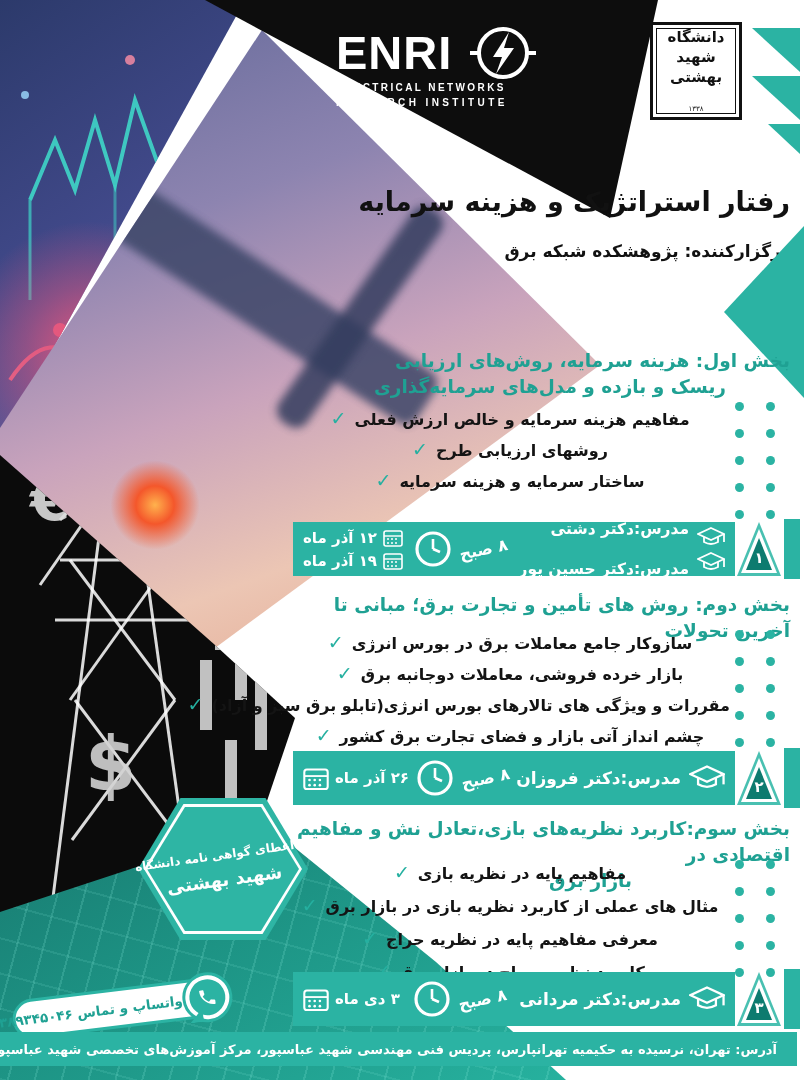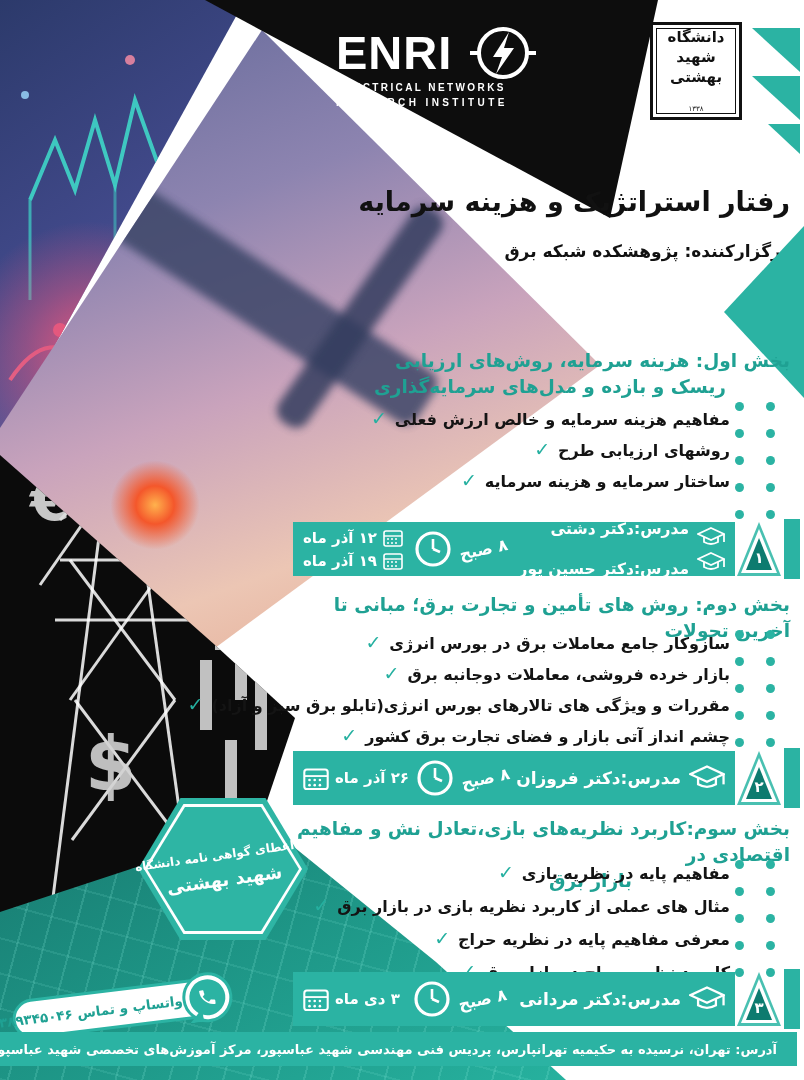--- a/index.html
+++ b/index.html
@@ -75,21 +75,21 @@
 
   
   .right-wedge { position:absolute; left:724px; top:226px; width:80px; height:172px;
     background:#2bb3a3; clip-path:polygon(100% 0, 0 50%, 100% 100%); }
 
   
   .sec-title { position:absolute; right:14px; left:280px; text-align:right; color:#1fa193;
     font-size:18.5px; font-weight:700; line-height:26px; }
   .sec-title .l2 { margin-right:64px; }
   .sec-title-3 .l2 { margin-right:158px; }
-  .items { position:absolute; left:290px; right:74px; text-align:right; direction:rtl; }
+  .items { position:absolute; left:290px; right:74px; text-align:center; direction:rtl; }
   .item { color:#141414; font-size:16px; font-weight:700; line-height:20px; margin-bottom:9px; white-space:nowrap; }
   .item .chk { color:#25b0a0; font-size:19px; margin-right:8px; font-weight:700; }
   .items-3 .item { margin-bottom:11px; }
 
   .dots-grid { position:absolute; right:29px; display:grid; grid-template-columns:repeat(2,9px);
     column-gap:22px; row-gap:18px; }
   .dots-grid i { width:9px; height:9px; border-radius:50%; background:#2bb3a3; display:block; }
 
   
   .bar { position:absolute; left:293px; width:442px; height:54px; background:#2bb3a3;

